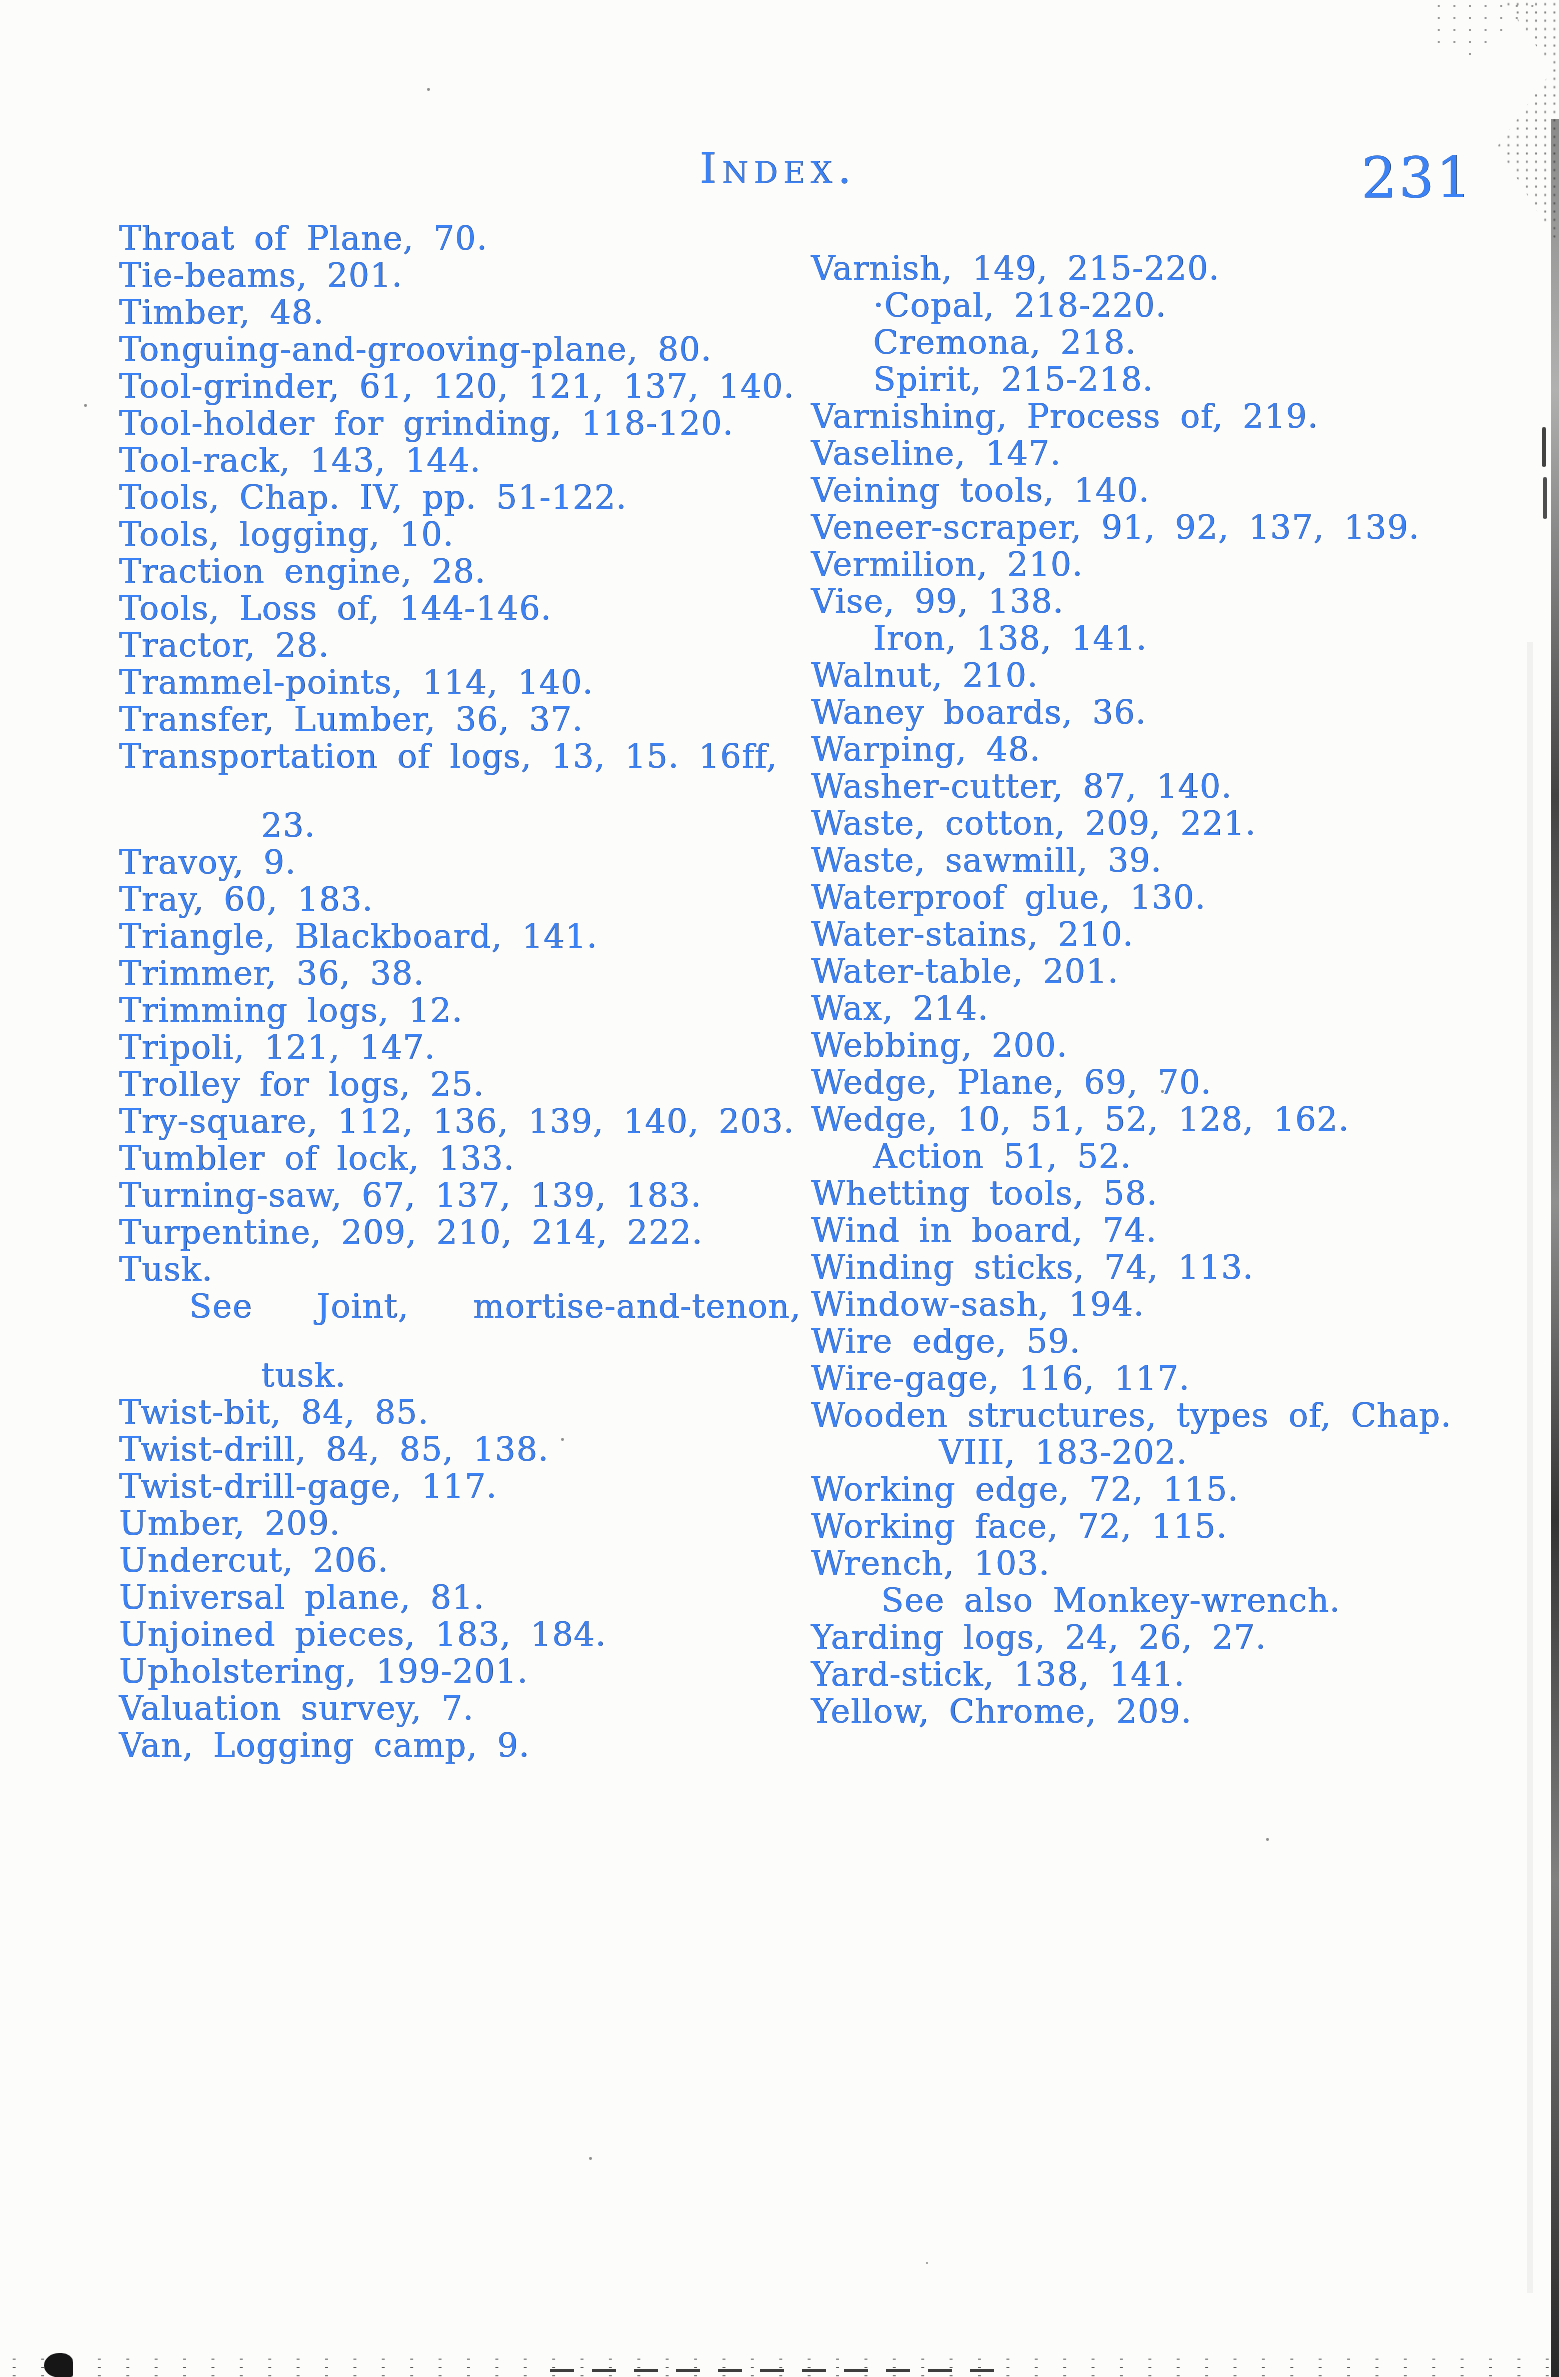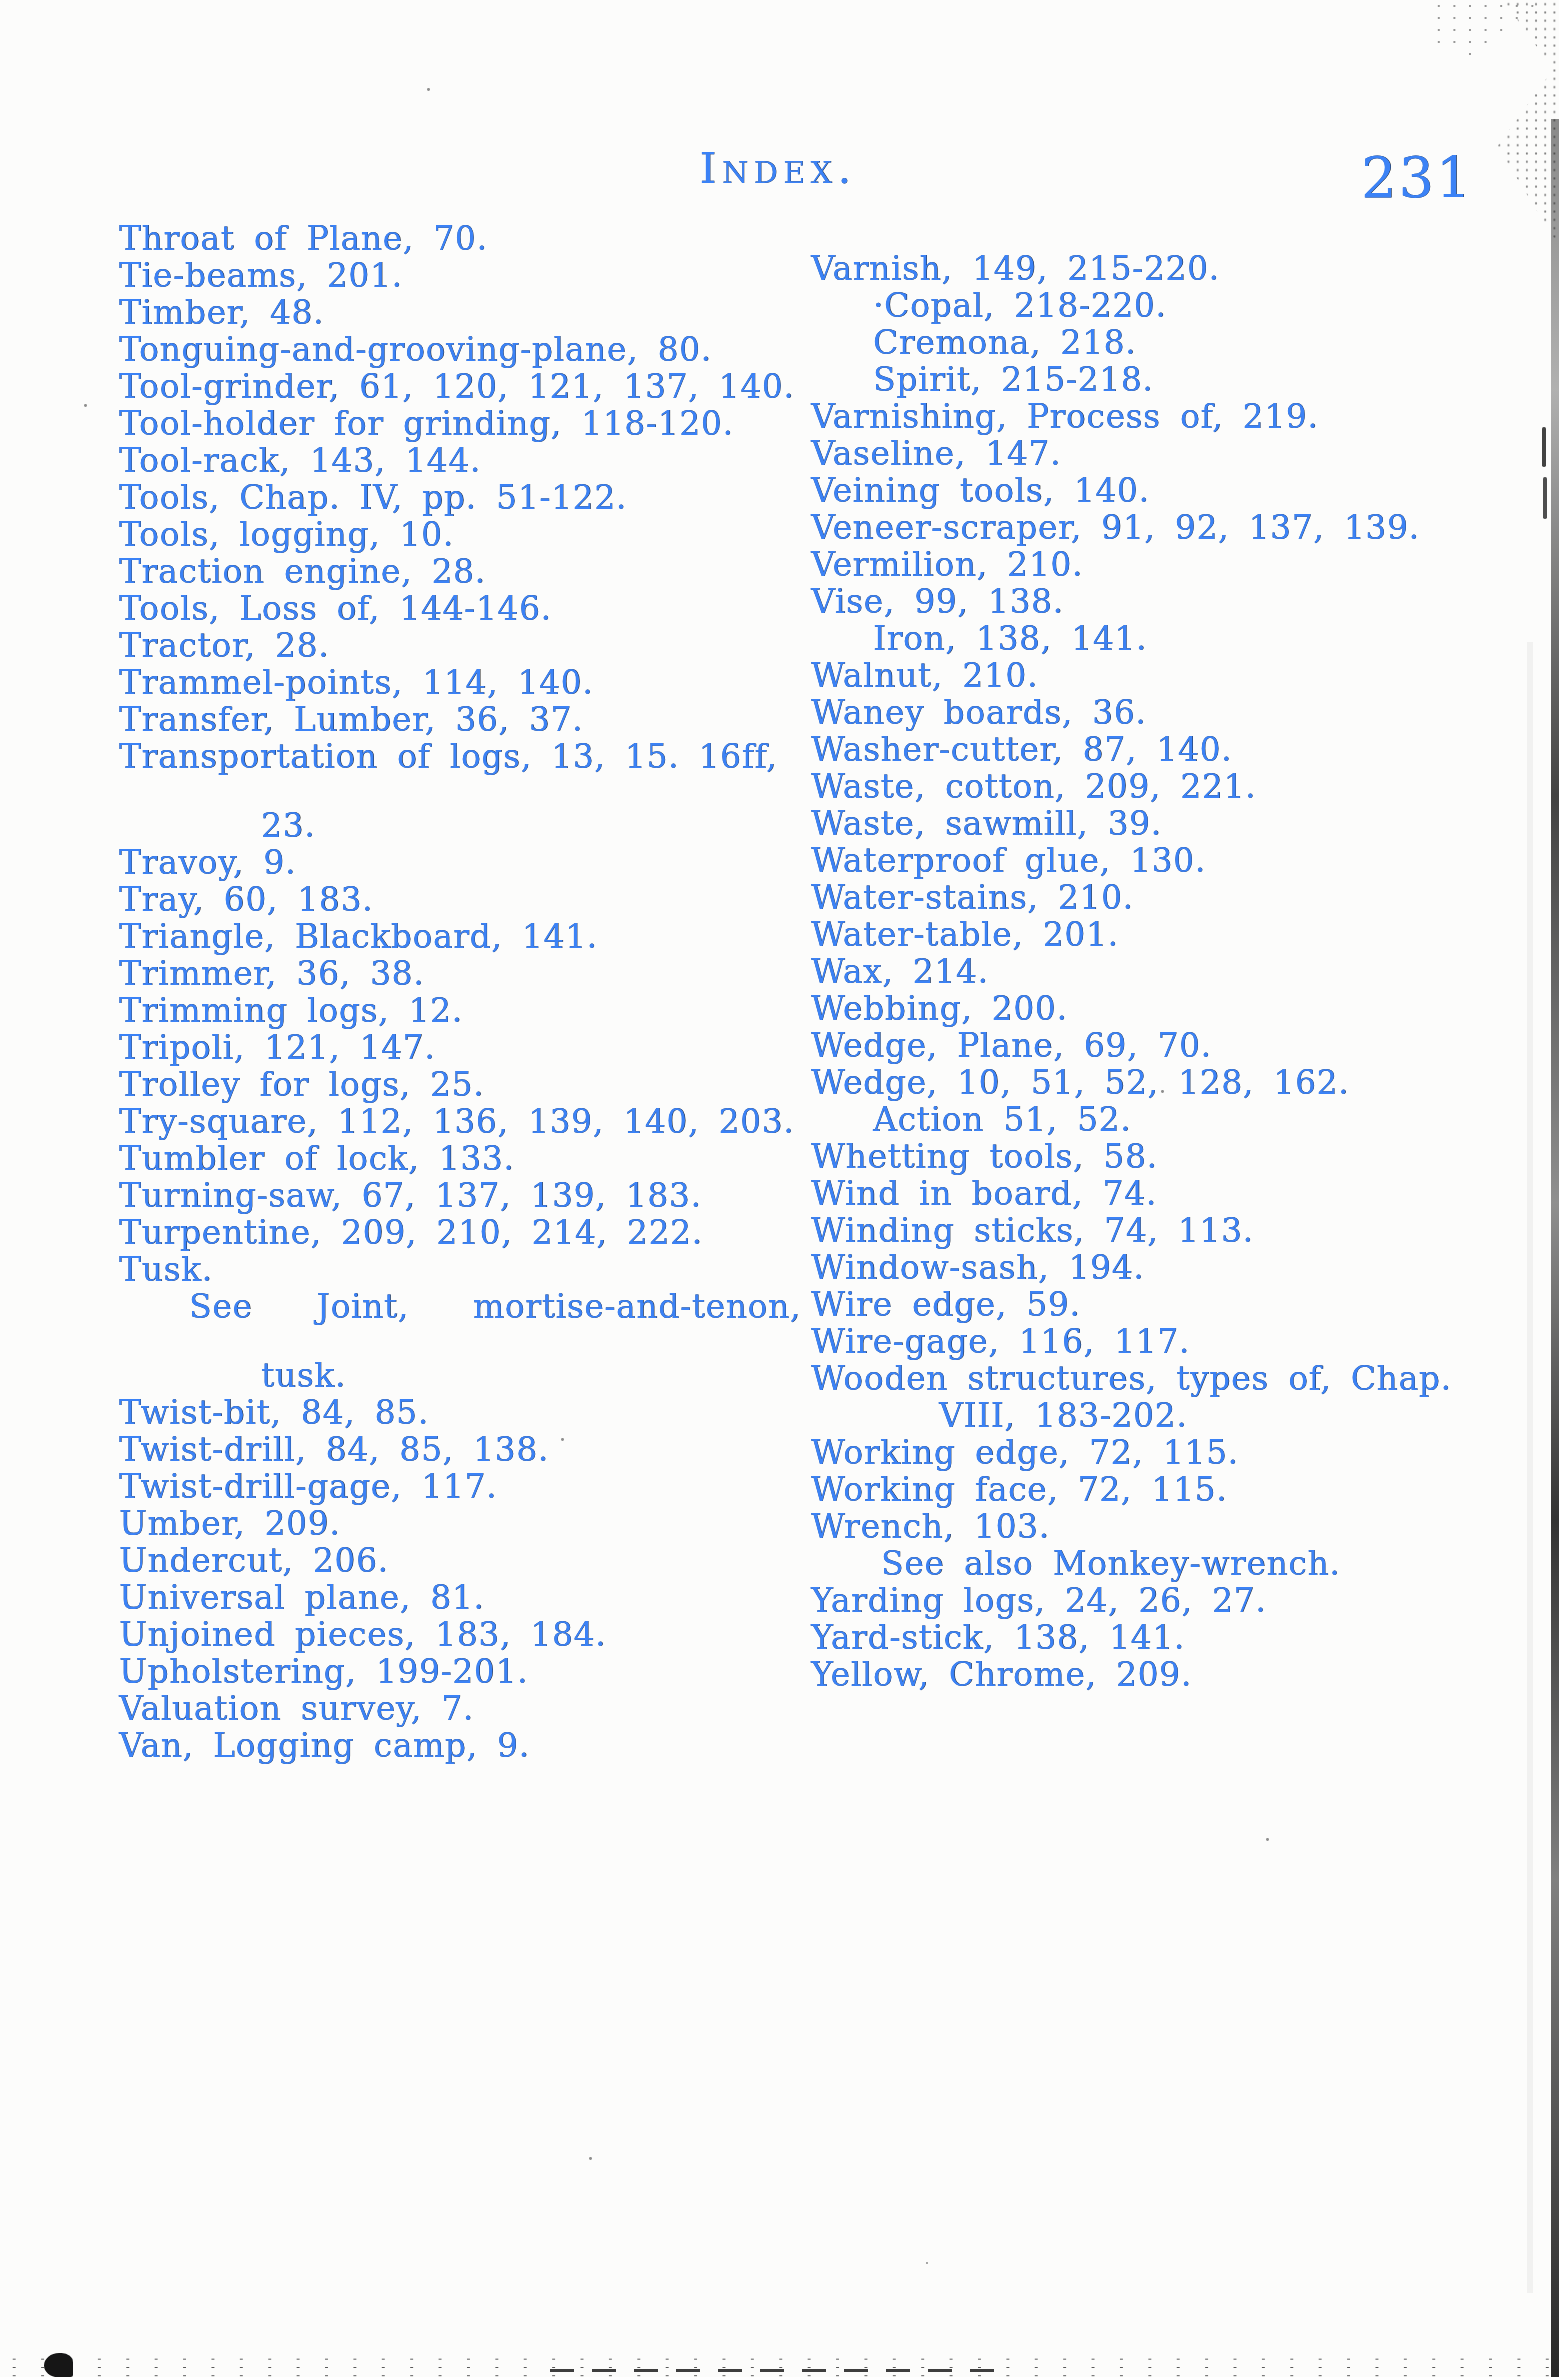--- a/index.html
+++ b/index.html
@@ -143,20 +143,21 @@
       <div class="line i1">Spirit, 215-218.</div>
       <div class="line i0">Varnishing, Process of, 219.</div>
       <div class="line i0">Vaseline, 147.</div>
       <div class="line i0">Veining tools, 140.</div>
       <div class="line i0">Veneer-scraper, 91, 92, 137, 139.</div>
       <div class="line i0">Vermilion, 210.</div>
       <div class="line i0">Vise, 99, 138.</div>
       <div class="line i1">Iron, 138, 141.</div>
       <div class="line i0">Walnut, 210.</div>
       <div class="line i0">Waney boards, 36.</div>
+      <div class="line i0">Warping, 48.</div>
       <div class="line i0">Washer-cutter, 87, 140.</div>
       <div class="line i0">Waste, cotton, 209, 221.</div>
       <div class="line i0">Waste, sawmill, 39.</div>
       <div class="line i0">Waterproof glue, 130.</div>
       <div class="line i0">Water-stains, 210.</div>
       <div class="line i0">Water-table, 201.</div>
       <div class="line i0">Wax, 214.</div>
       <div class="line i0">Webbing, 200.</div>
       <div class="line i0">Wedge, Plane, 69, 70.</div>
       <div class="line i0">Wedge, 10, 51, 52, 128, 162.</div>

